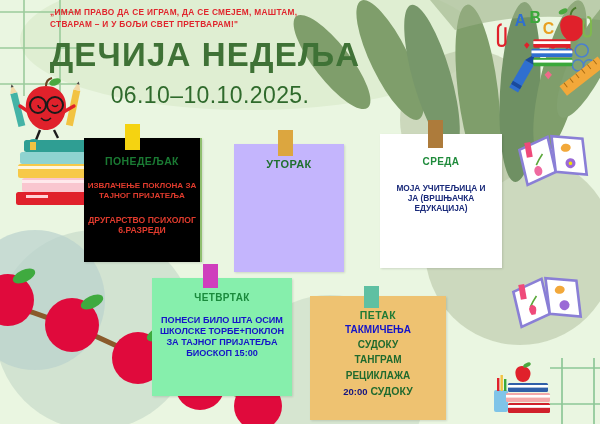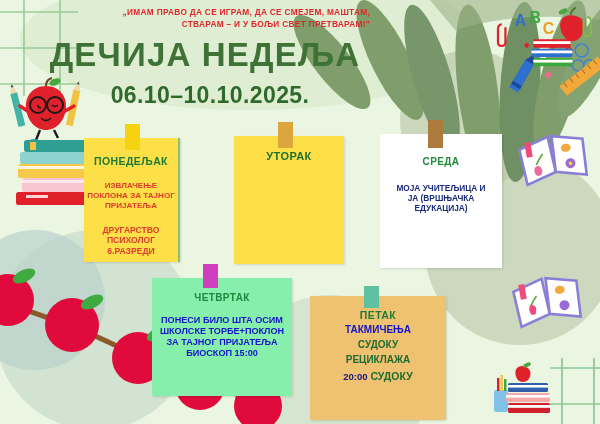--- a/index.html
+++ b/index.html
@@ -10,52 +10,52 @@
     position:relative;
   }
   #poster{position:absolute;inset:0;overflow:hidden;background:#eaf6e1;}
 
   
   .bg-svg{position:absolute;left:0;top:0;width:600px;height:424px;}
 
   
   .slogan{
     position:absolute;left:50px;top:6px;width:320px;
-    text-align:right;color:#e0262d;
+    text-align:left;color:#e0262d;
     font-size:8.3px;font-weight:bold;letter-spacing:.3px;line-height:1.5;
   }
   .title{
     position:absolute;left:20px;top:36px;width:370px;
     text-align:center;color:#3f7236;
     font-size:33px;font-weight:bold;letter-spacing:1.2px;
     white-space:nowrap;
   }
   .dates{
     position:absolute;left:60px;top:82px;width:300px;
     text-align:center;color:#2f6a2c;
-    font-size:23px;font-weight:bold;letter-spacing:.4px;
+    font-size:23px;font-weight:normal;letter-spacing:.4px;
   }
 
   
   .card{position:absolute;box-sizing:border-box;text-align:center;}
   .card .day{font-weight:bold;letter-spacing:.4px;}
   .card .body{font-weight:bold;line-height:1.22;}
   .tape{position:absolute;top:-14px;width:15px;height:26px;}
 
   
-  #card-mon{left:84px;top:138px;width:96px;height:124px;
-    background:#fde047;border-right:2px solid #8fbf6e;box-shadow:1px 1px 2px rgba(0,0,0,.12);}
+  #card-mon{left:84px;top:138px;width:118px;height:124px;
+    background:#000000;border-right:2px solid #8fbf6e;box-shadow:1px 1px 2px rgba(0,0,0,.12);}
   #card-mon .tape{left:41px;background:#f5d311;}
   #card-mon .day{color:#1a7a33;font-size:10.5px;margin-top:17px;}
   #card-mon .l1{color:#e03b2d;font-size:8.1px;margin-top:14px;}
   #card-mon .l2{color:#e03b2d;font-size:8.6px;margin-top:14px;}
 
   
-  #card-tue{left:234px;top:136px;width:110px;height:128px;
-    background:#fde047;box-shadow:1px 1px 2px rgba(0,0,0,.12);}
+  #card-tue{left:234px;top:144px;width:110px;height:128px;
+    background:#c4b5fd;box-shadow:1px 1px 2px rgba(0,0,0,.12);}
   #card-tue .tape{left:44px;background:#dca63f;}
   #card-tue .day{color:#1f6f2f;font-size:11px;margin-top:14px;}
   #card-tue .l1{color:#1414c8;font-size:7.6px;margin-top:12px;padding:0 3px;}
 
   
   #card-wed{left:380px;top:134px;width:122px;height:134px;
     background:#ffffff;box-shadow:1px 1px 2px rgba(0,0,0,.12);}
   #card-wed .tape{left:48px;background:#ad7b3b;height:28px;}
   #card-wed .day{color:#1f8b3b;font-size:10px;margin-top:22px;}
   #card-wed .l1{color:#1a2a7a;font-size:8.3px;margin-top:16px;padding:0 12px;}
@@ -315,20 +315,21 @@
     <div class="tape"></div>
     <div class="day">ЧЕТВРТАК</div>
     <div class="body l1">ПОНЕСИ БИЛО ШТА ОСИМ ШКОЛСКЕ ТОРБЕ+ПОКЛОН ЗА ТАЈНОГ ПРИЈАТЕЉА БИОСКОП 15:00</div>
   </div>
 
   <div class="card" id="card-fri">
     <div class="tape"></div>
     <div class="day">ПЕТАК</div>
     <div class="body ln blue">ТАКМИЧЕЊА</div>
     <div class="body ln green">СУДОКУ</div>
+    <div class="body ln green">ТАНГРАМ</div>
     <div class="body ln green">РЕЦИКЛАЖА</div>
     <div class="body ln">
       <span class="time">20:00</span>
       <span class="zurka">СУДОКУ</span>
     </div>
   </div>
 
 </div>
 
 </body></html>

